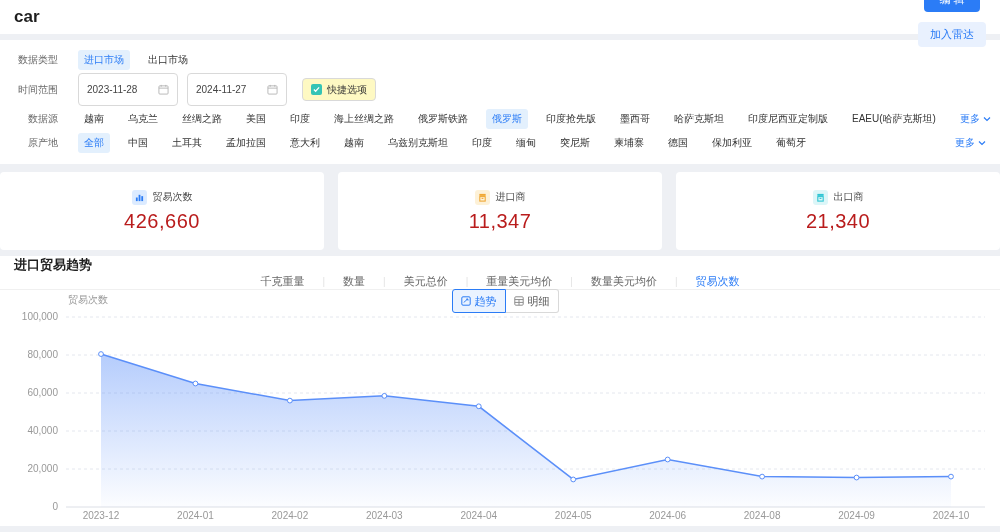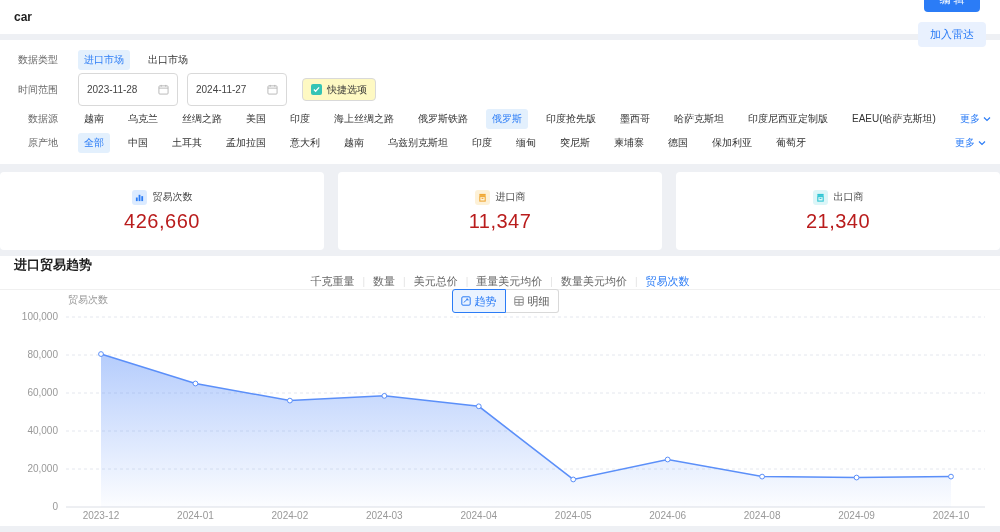--- a/index.html
+++ b/index.html
@@ -6,21 +6,21 @@
   html,body { margin:0; padding:0; }
   body {
     width:1000px; height:532px; overflow:hidden;
     background:#eef0f4;
     font-family:"Liberation Sans", sans-serif;
     color:#333; font-size:11px;
   }
   
   .topbar { background:#fff; height:34px; display:flex; align-items:center;
     justify-content:space-between; padding:0 14px; }
-  .topbar-title { font-weight:bold; font-size:12px; color:#1f1f1f; }
+  .topbar-title { font-weight:bold; font-size:17px; color:#1f1f1f; }
   .topbar-actions { display:flex; align-items:center; gap:10px;flex-direction:column; }
   .btn-primary { background:#2b7cf6; color:#fff; border:none; border-radius:4px;
     padding:5px 15px; font-size:11px; font-family:inherit; cursor:pointer; }
   .btn-ghost { background:#e9f1fe; color:#2b7cf6; border:none; border-radius:4px;
     padding:5px 12px; font-size:11px; font-family:Liberation Serif, serif; cursor:pointer; }
   
   .filter-panel { background:#fff; margin-top:6px; padding:7px 14px 8px 6px; }
   .filter-row { display:flex; align-items:center; min-height:22px; margin:2px 0; font-size:10px; }
   .filter-label { width:72px; color:#6b6b6b; text-align:right; flex-shrink:0;
     padding-right:20px; white-space:nowrap; }
@@ -44,21 +44,21 @@
     display:flex; flex-direction:column; align-items:center; justify-content:center; }
   .card-head { display:flex; align-items:center; gap:6px; font-size:10px; color:#4a4a4a; }
   .card-icon { width:15px; height:15px; border-radius:3px; display:inline-flex;
     align-items:center; justify-content:center; }
   .card-value { font-size:20px; color:#b91c1c; margin-top:5px; letter-spacing:0.5px; }
   
   .chart-panel { background:#fff; margin-top:6px; height:270px; }
   .chart-header { display:flex; align-items:center; height:34px; padding:0 14px;
     border-bottom:1px solid #f0f0f0;flex-direction:column; }
   .chart-title { font-weight:bold; font-size:13px; color:#1f1f1f; margin-right:auto; }
-  .metric-tabs { display:flex; align-items:center; font-size:11px; color:#666; }
+  .metric-tabs { display:flex; align-items:center; font-size:11px; color:#666;gap:10px; }
   .metric-tab { padding:0 8px; cursor:pointer; white-space:nowrap; }
   .metric-tab.selected { color:#2b7cf6; }
   .tab-divider { color:#e3e3e3; font-size:10px; }
   .view-toggle { display:flex; margin-left:10px; }
   .toggle-btn { display:flex; align-items:center; gap:4px; border:1px solid #d9d9d9;
     height:24px; padding:0 8px; font-size:11px; color:#595959; background:#fff;
     font-family:inherit; cursor:pointer; }
   .toggle-btn:first-child { border-radius:3px 0 0 3px; }
   .toggle-btn:last-child { border-radius:0 3px 3px 0; border-left:none; }
   .toggle-btn.selected { border:1px solid #2b7cf6; color:#2b7cf6; background:#eaf3ff; }

